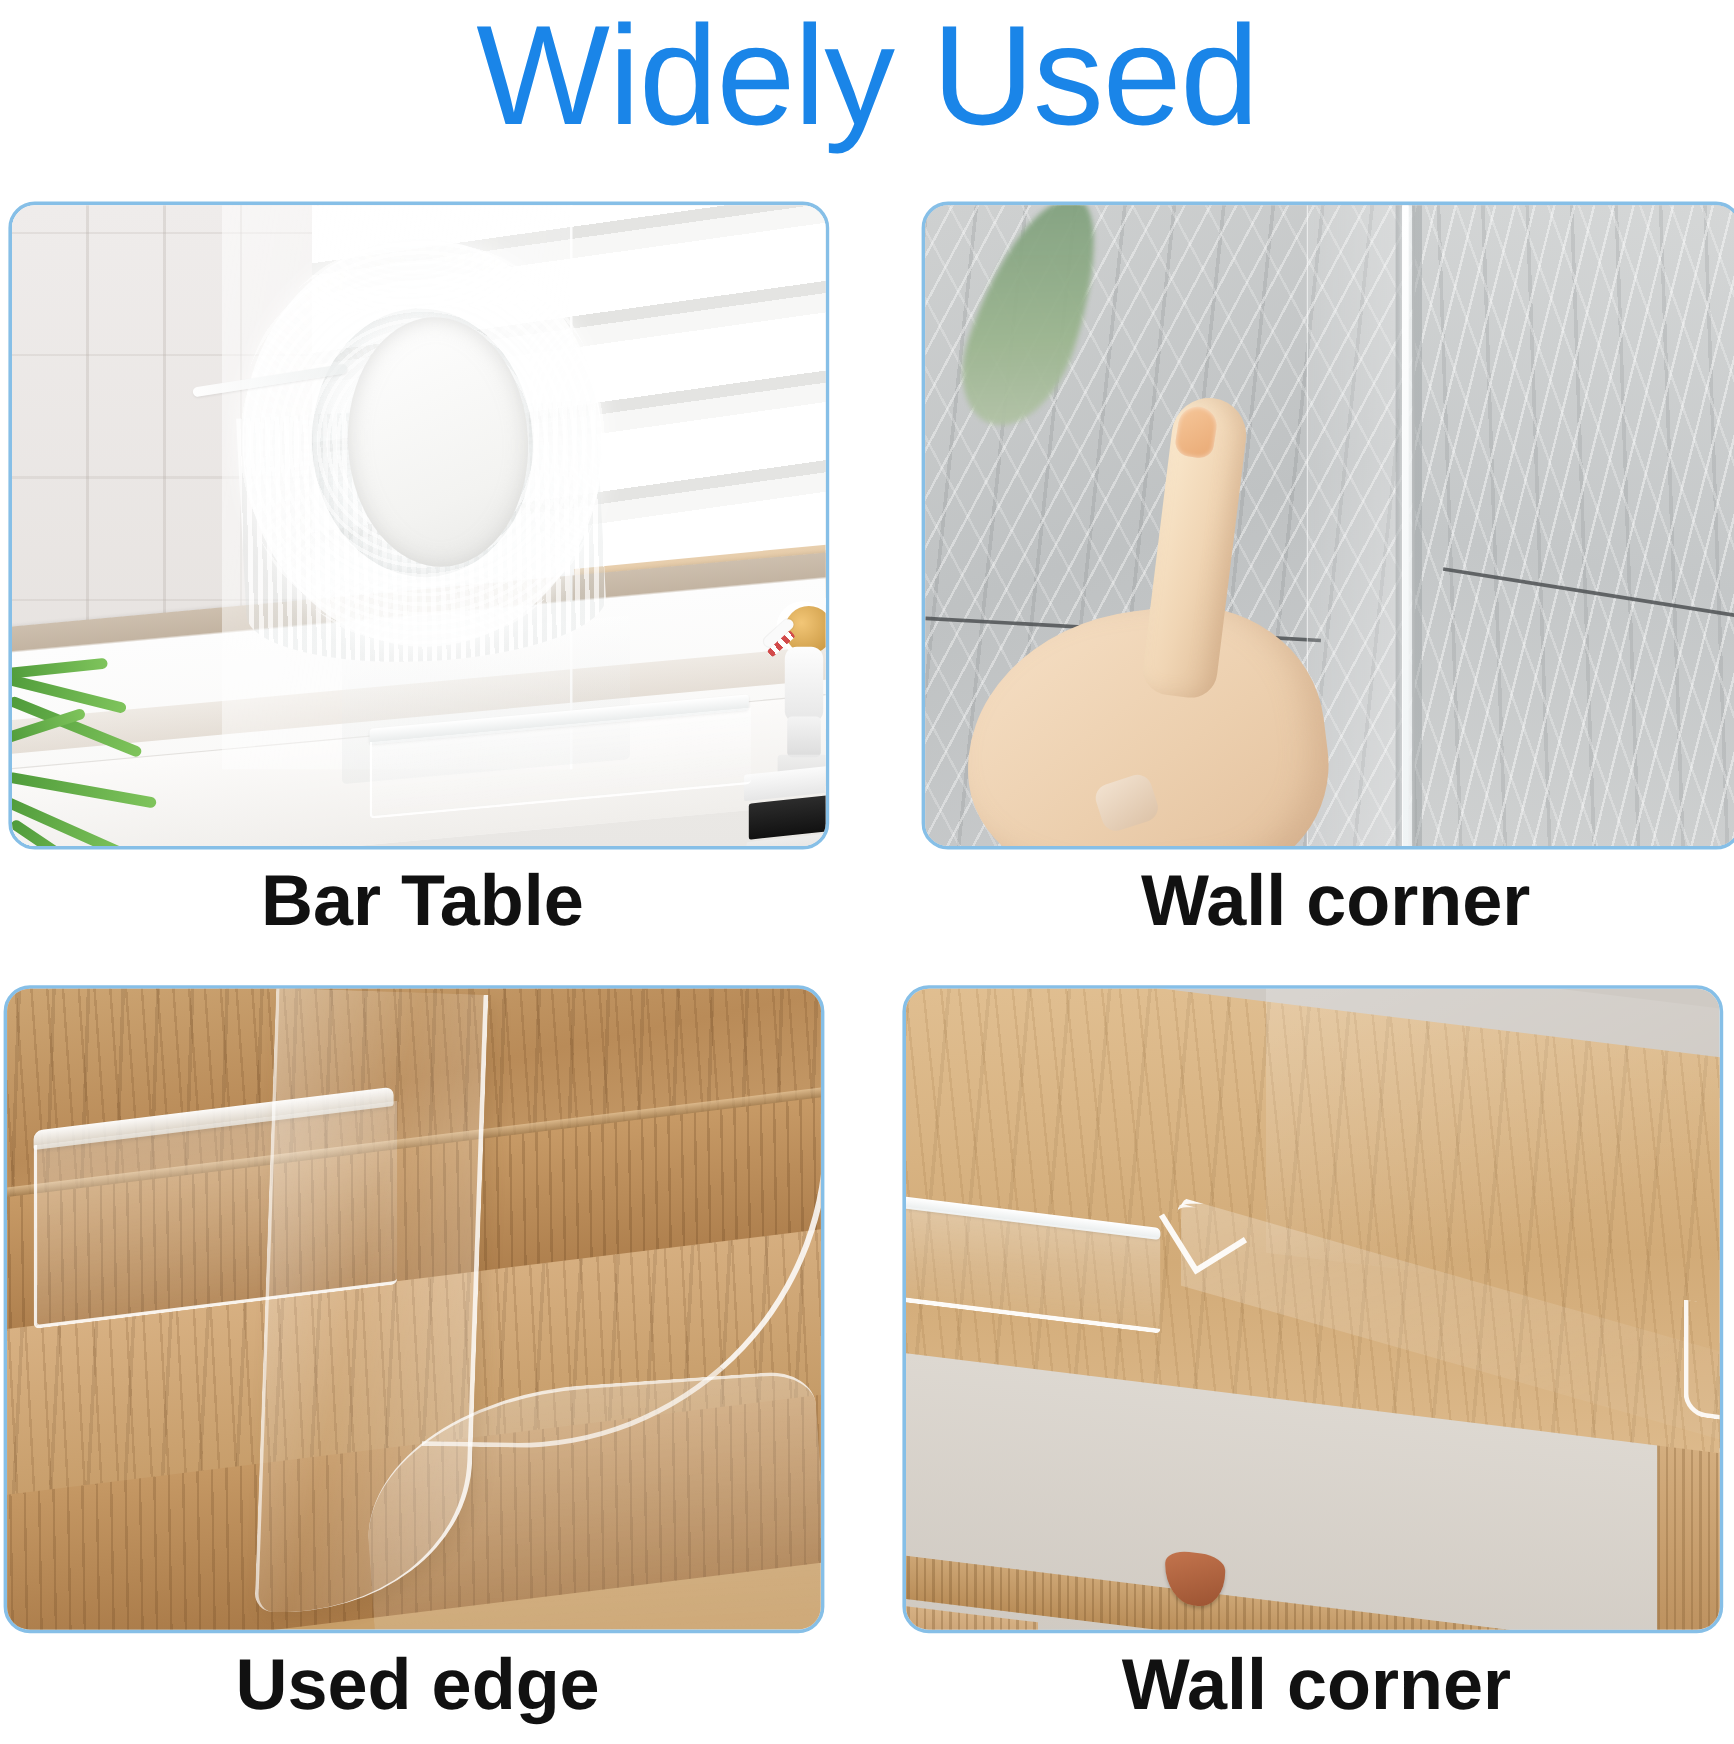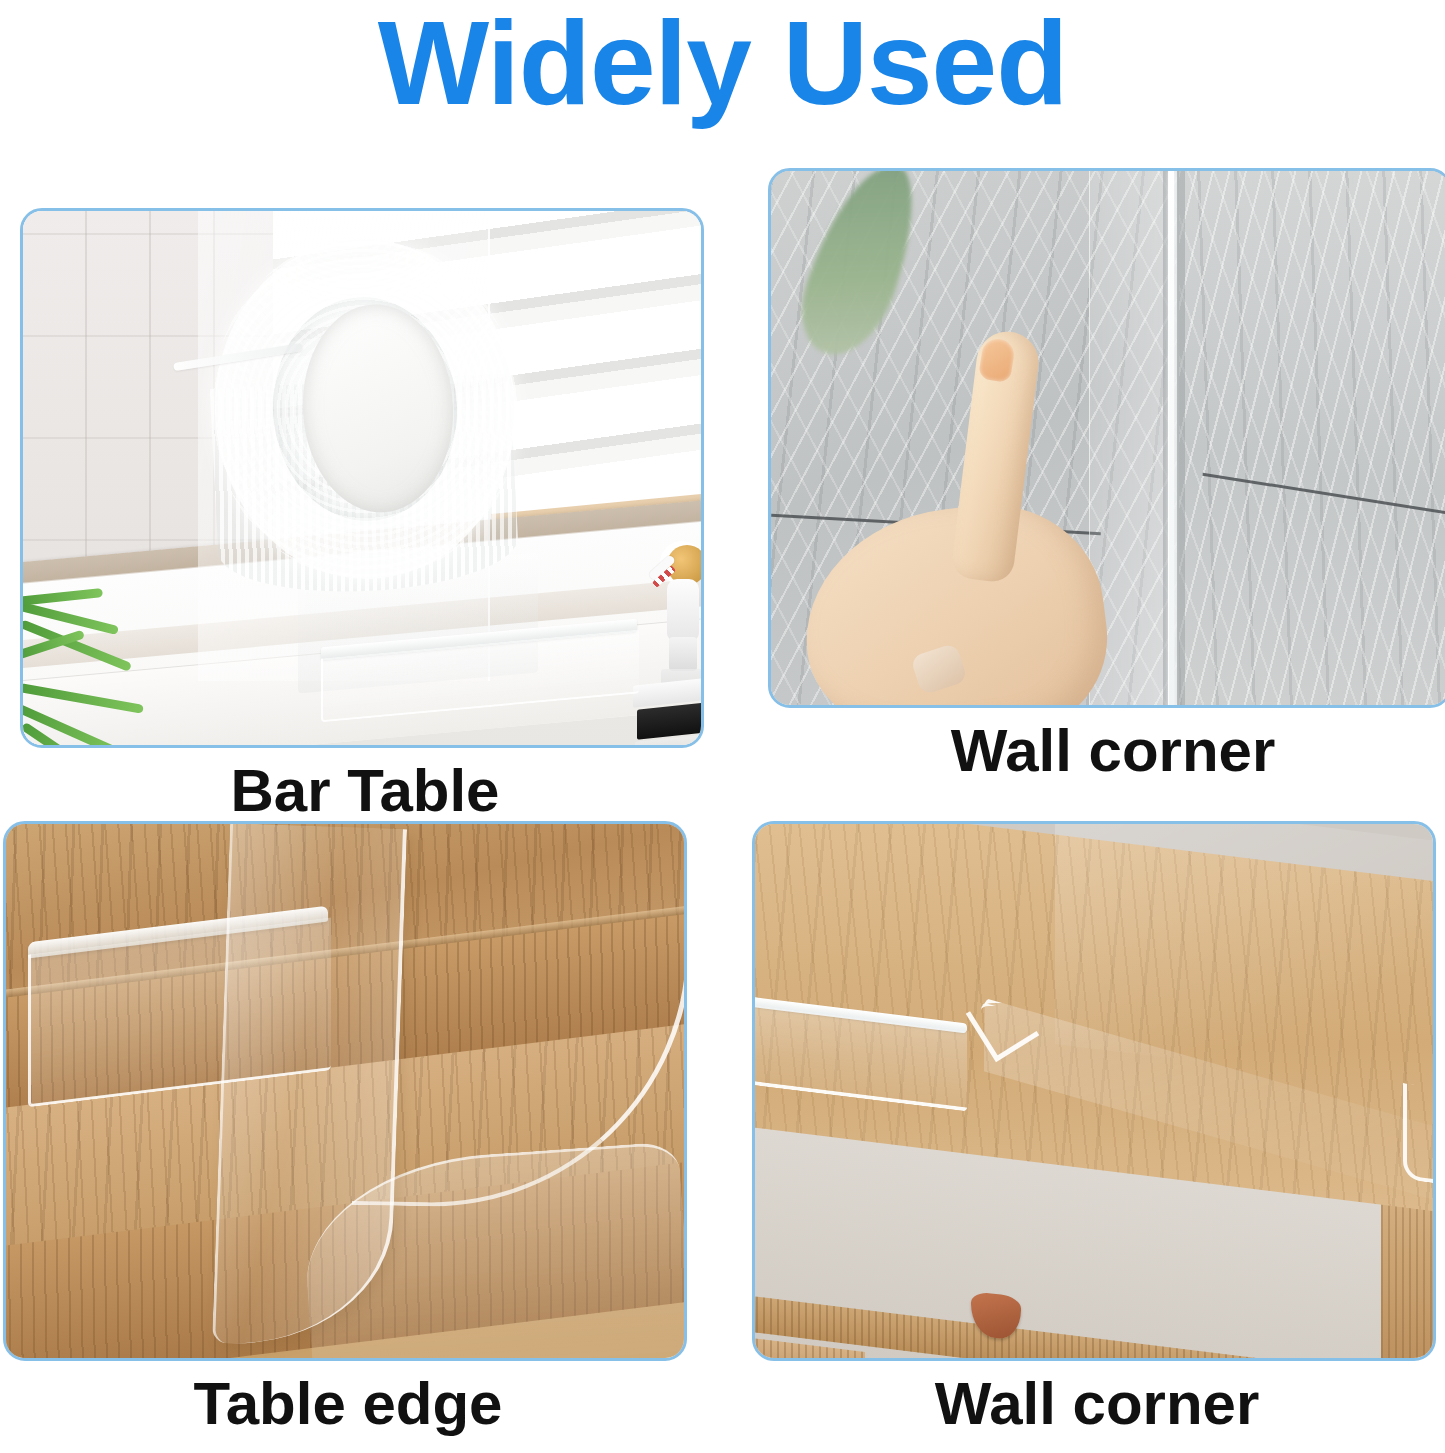--- a/index.html
+++ b/index.html
@@ -18,40 +18,40 @@
   
   .page-title {
     position: absolute;
     top: 0;
     left: 0;
     width: 1445px;
     height: 140px;
     line-height: 126px;
     text-align: center;
     font-size: 118px;
-    font-weight: bold;
+    font-weight: normal;
     letter-spacing: -1px;
     color: #1a85e8;
     white-space: nowrap;
   }
 
   
   .panel-grid {
     position: absolute;
     top: 168px;
     left: 0;
     width: 1445px;
     height: 1285px;
   }
   .cell {
     position: absolute;
     width: 690px;
     height: 648px;
   }
-  .cell.c1 { left: 20px;   top: 0px; margin-top: 40px;   }
+  .cell.c1 { left: 7px;   top: 0px;   }
   .cell.c2 { left: 744px; top: 0px; margin-left: 24px;   }
   .cell.c3 { left: 3px;   top: 653px; }
   .cell.c4 { left: 752px; top: 653px; }
 
   .photo {
     position: absolute;
     left: 0;
     top: 0;
     width: 684px;
     height: 540px;
@@ -656,21 +656,21 @@
 
       <div class="p3-guard">
         <div class="top"></div>
         <div class="face"></div>
       </div>
 
       <div class="p3-ribbon2"></div>
       <div class="p3-ribbon"></div>
       <div class="p3-ribbon-edge"></div>
     </div>
-    <div class="caption">Table edge</div>
+    <div class="caption">Used edge</div>
   </div>
 
   <div class="cell c4">
     <div class="photo">
       <div class="p4-bg"></div>
       <div class="p4-drawer"></div>
       <div class="p4-drawerbottom"></div>
       <div class="p4-leg"></div>
       <div class="p4-rightpost"></div>
       <div class="p4-knob"></div>

